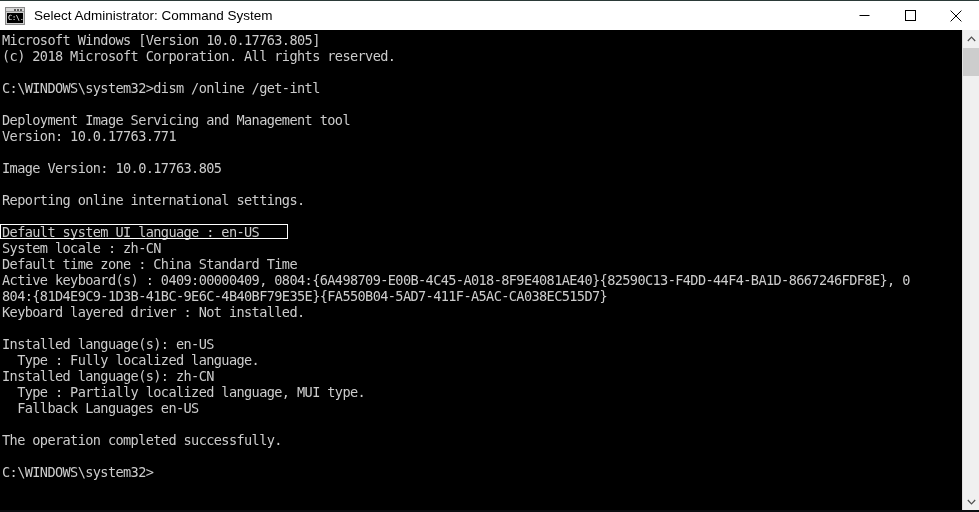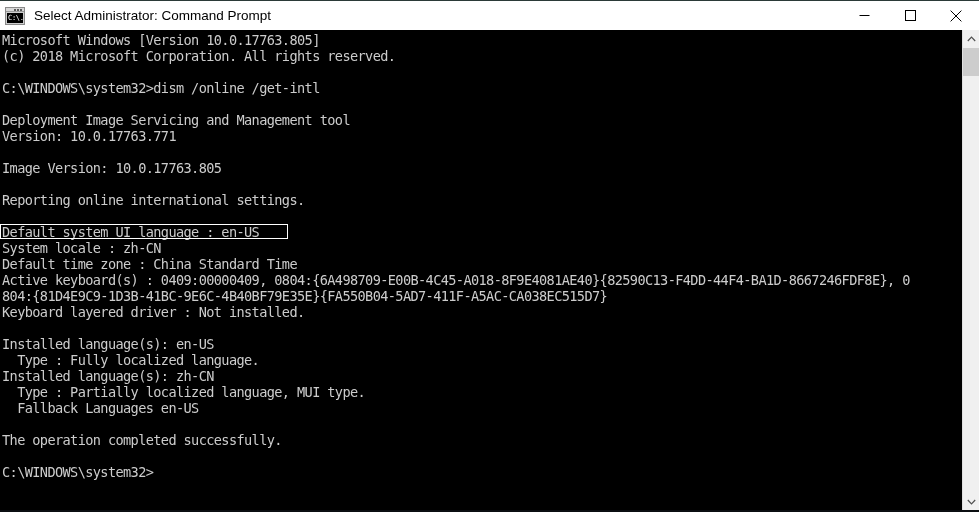--- a/index.html
+++ b/index.html
@@ -220,21 +220,21 @@
   <div id="titlebar">
     <div id="title-left">
       <span class="cmd-icon">
         <span class="bar">
           <i class="b1"></i>
             <i class="b2"></i>
             <i class="b3"></i>
         </span>
         <span class="screen"><span>C:\.</span></span>
       </span>
-      <span id="title-text">Select Administrator: Command Prompt</span>
+      <span id="title-text">Select Administrator: Command System</span>
     </div>
 
     <div id="window-controls">
       <div class="wc" title="Minimize">
         <svg width="11" height="11" viewBox="0 0 11 11">
           <line x1="0.5" y1="5.5" x2="10.5" y2="5.5" stroke="#000000" stroke-width="1"></line>
         </svg>
       </div>
       <div class="wc" title="Maximize">
         <svg width="11" height="11" viewBox="0 0 11 11">

